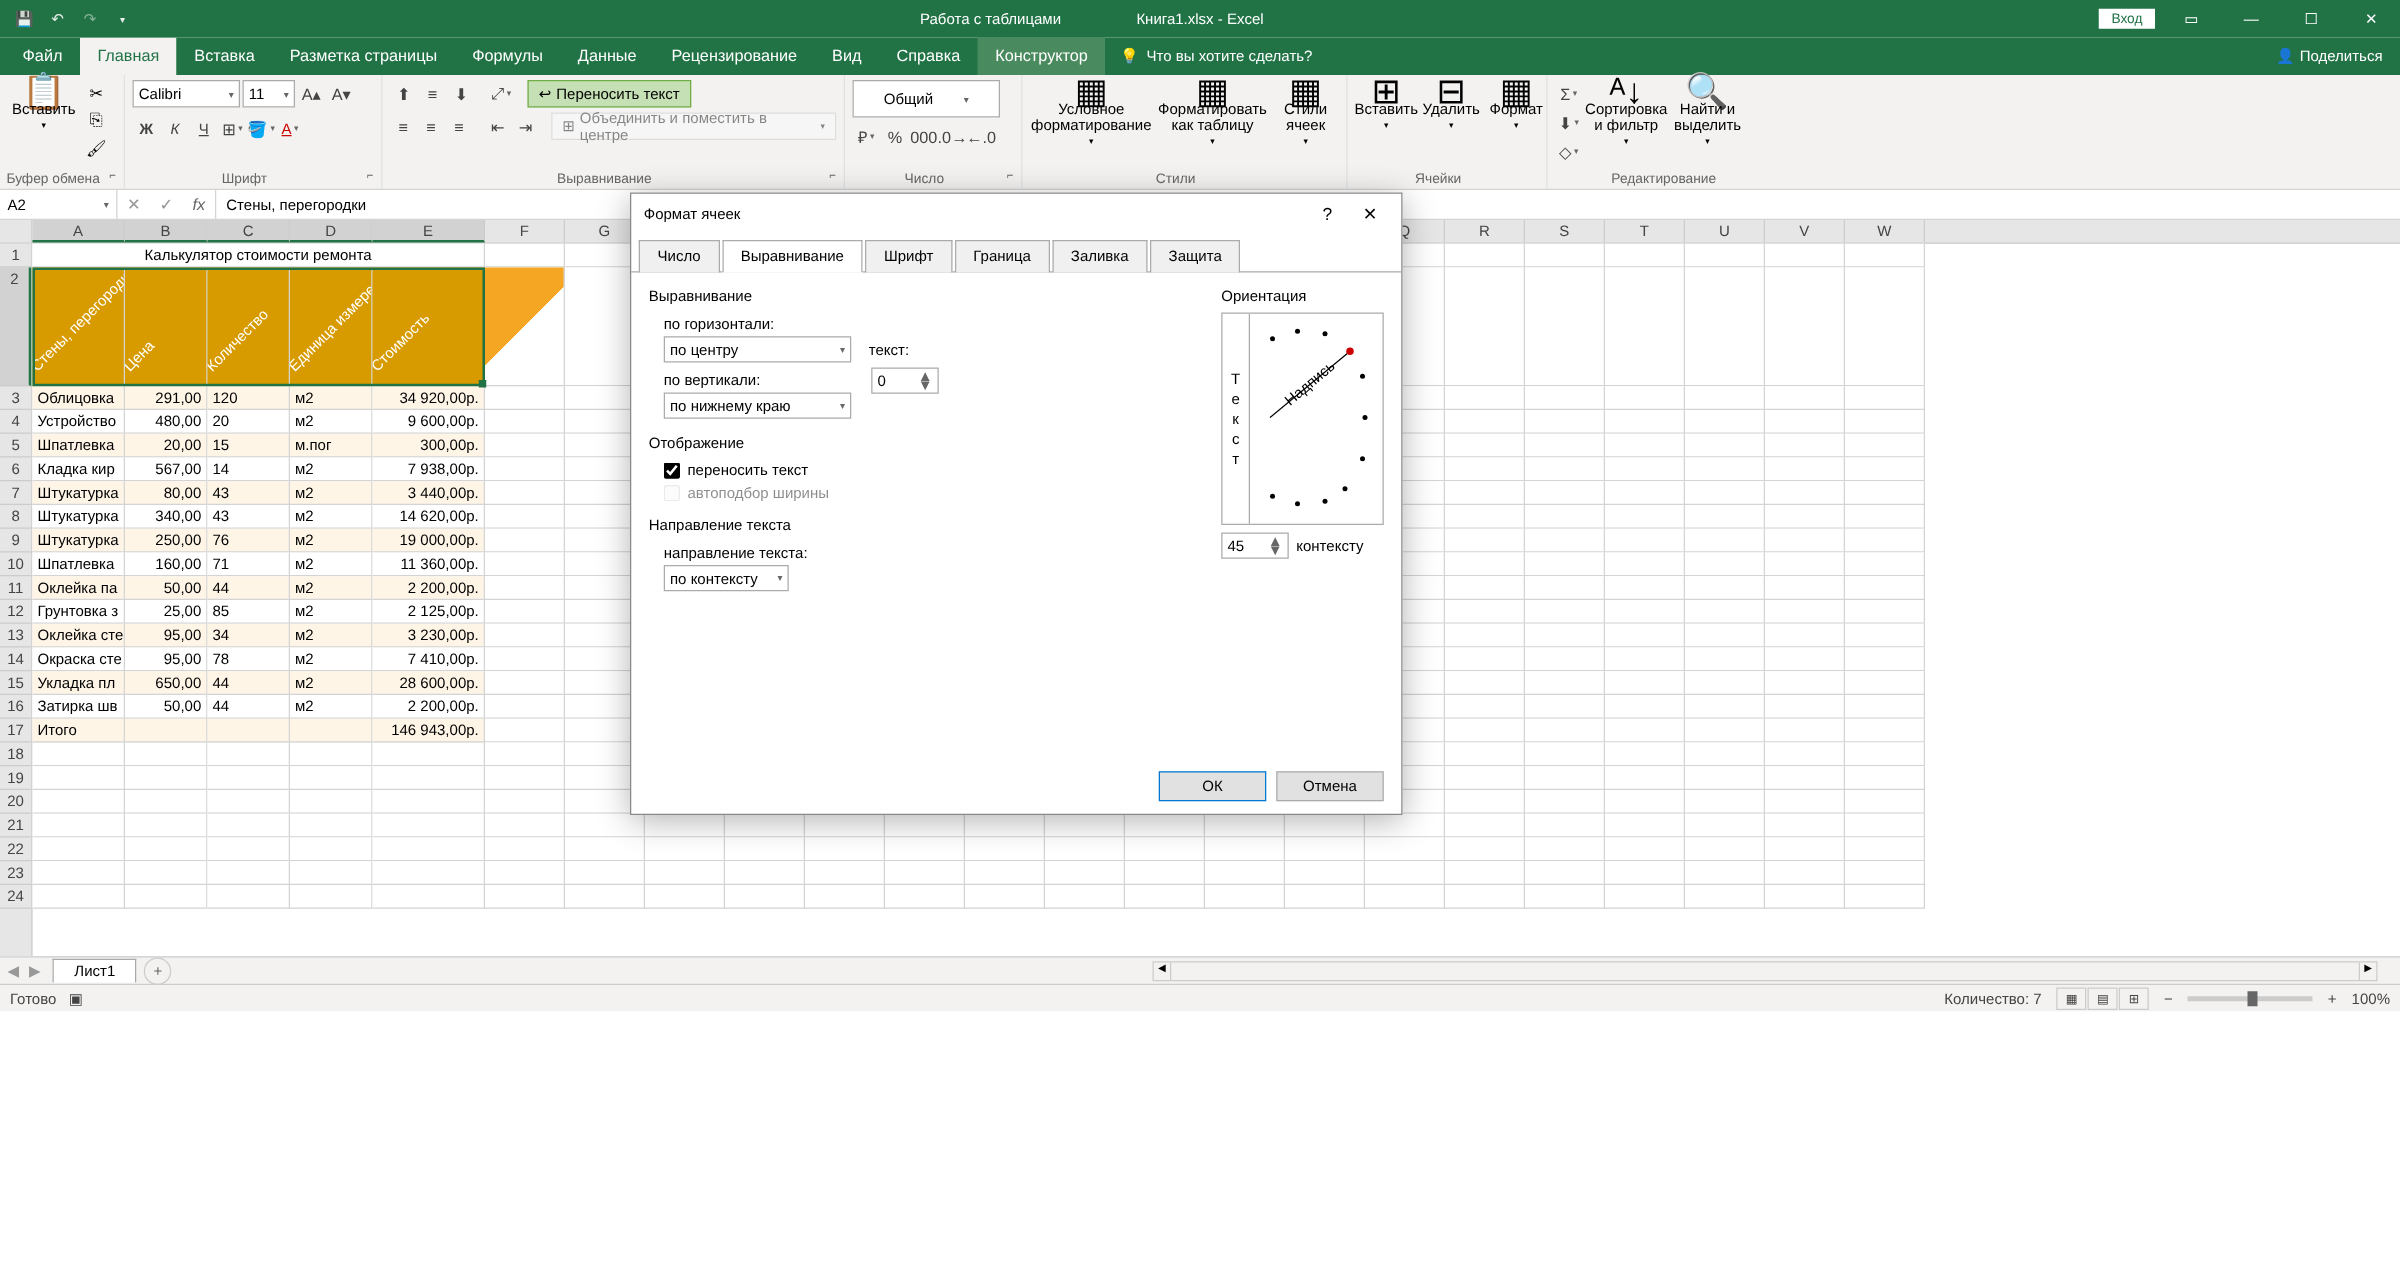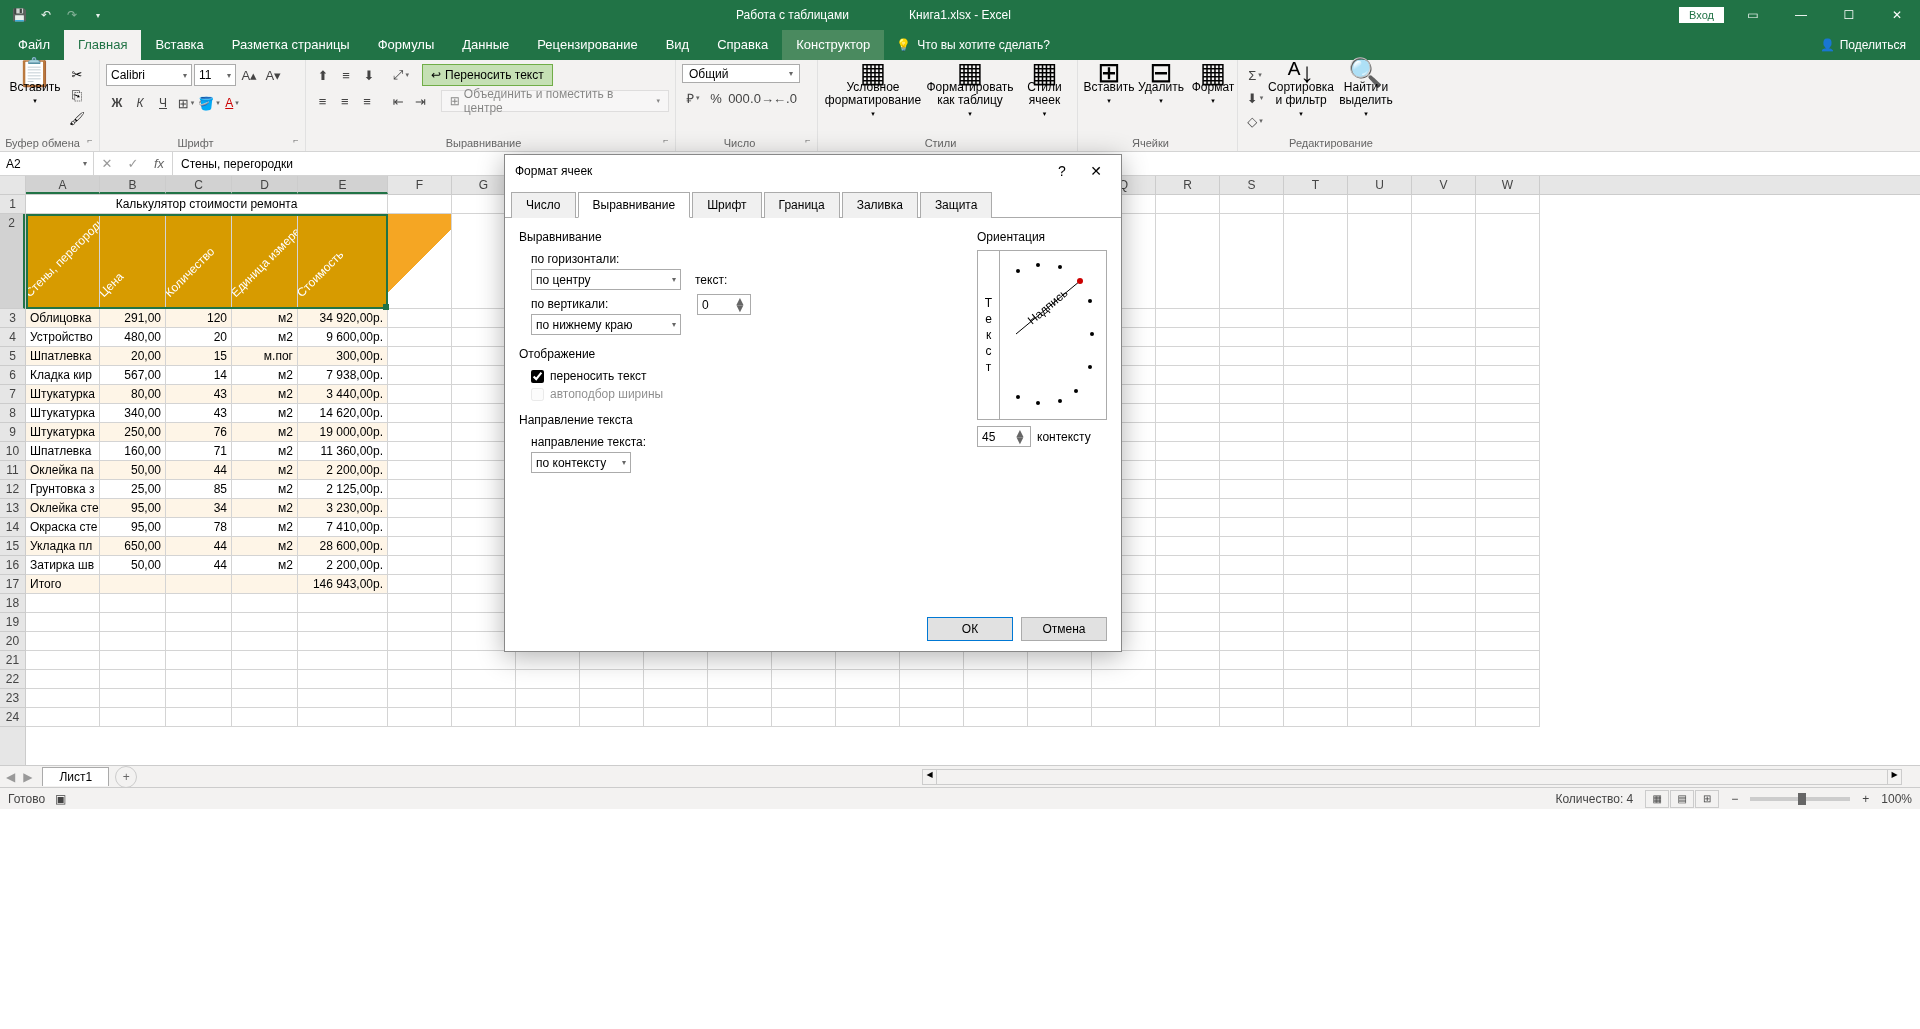--- a/index.html
+++ b/index.html
@@ -28,21 +28,21 @@
 .small-stack{display:flex;flex-direction:column;gap:2px;justify-content:center}
 .small-btn{width:22px;height:20px;display:flex;align-items:center;justify-content:center;font-size:13px}
 .font-row{display:flex;align-items:center;gap:2px;margin-bottom:4px}
 .font-combo{border:1px solid #ababab;background:#fff;height:22px;padding:0 4px;display:flex;align-items:center;font-size:12px}
 .font-combo.name{width:86px}
 .font-combo.size{width:42px}
 .combo-arrow{margin-left:auto;font-size:8px;color:#666}
 .btn-row{display:flex;gap:1px}
 .rbtn{width:22px;height:22px;display:flex;align-items:center;justify-content:center;font-size:13px;color:#444}
 .rbtn.drop::after{content:'▾';font-size:7px;margin-left:2px;color:#666}
-.number-combo{border:1px solid #ababab;background:#fff;height:19px;width:118px;padding:0 6px;display:flex;align-items:center}
+.number-combo{border:1px solid #ababab;background:#fff;height:30px;width:118px;padding:0 24px;display:flex;align-items:center}
 .wrap-btn{border:1px solid #c5c5c5;background:#fdfdfd;padding:2px 8px;display:flex;align-items:center;gap:4px;height:22px;font-size:12px}
 .wrap-btn.pressed{background:#c5e0b4;border-color:#70ad47}
 .disabled{opacity:.45}
 .formula-bar{height:24px;border-bottom:1px solid #d4d4d4;display:flex;align-items:center;background:#fff}
 .name-box{width:94px;border-right:1px solid #d4d4d4;padding:0 6px;height:100%;display:flex;align-items:center}
 .fb-btns{display:flex;border-right:1px solid #d4d4d4;height:100%}
 .fb-btn{width:26px;display:flex;align-items:center;justify-content:center;color:#999;font-size:13px}
 .fx-label{width:26px;text-align:center;font-style:italic;color:#666}
 .formula-input{flex:1;padding:0 8px;height:100%;display:flex;align-items:center}
 .grid-area{display:flex;height:570px;position:relative}
@@ -53,21 +53,21 @@
 .col-h.sel{background:#d2d2d2;border-bottom:2px solid #217346}
 .row-h{height:19px;border-bottom:1px solid #ccc;text-align:center;line-height:19px;font-size:12px;color:#444}
 .row-h.tall{height:95px}
 .row-h.sel{background:#d2d2d2;border-right:2px solid #217346}
 .grid-body{position:relative;flex:1}
 .cell{position:absolute;border-right:1px solid #d4d4d4;border-bottom:1px solid #d4d4d4;padding:0 4px;line-height:19px;font-size:12px;overflow:hidden;white-space:nowrap;background:#fff}
 .cell.head{text-align:center;font-weight:400}
 .cell.hdr-rot{background:#d79b00;color:#fff}
 .cell.band{background:#fef5e7}
 .cell.num{text-align:right}
-.cell.cent{text-align:right}
+.cell.cent{text-align:left}
 .selection{position:absolute;border:2px solid #217346;pointer-events:none}
 .fill-handle{width:6px;height:6px;background:#217346;position:absolute;bottom:-3px;right:-3px}
 .dialog{position:absolute;left:504px;top:154px;width:618px;height:498px;background:#fff;border:1px solid #888;box-shadow:0 5px 25px rgba(0,0,0,.3);display:flex;flex-direction:column}
 .dlg-title{height:32px;display:flex;align-items:center;padding:0 10px;font-size:12px}
 .dlg-title-btns{margin-left:auto;display:flex;gap:4px}
 .dlg-tbtn{width:30px;height:26px;display:flex;align-items:center;justify-content:center;font-size:14px}
 .dlg-tabs{display:flex;border-bottom:1px solid #ababab;padding:0 6px;margin-top:4px}
 .dlg-tab{padding:5px 14px;border:1px solid #ababab;border-bottom:none;margin-right:2px;background:#f0f0f0;font-size:12px;position:relative;top:1px}
 .dlg-tab.active{background:#fff;border-bottom:1px solid #fff}
 .dlg-body{flex:1;padding:12px 14px;position:relative}
@@ -1141,21 +1141,21 @@
   <div style="width:980px;height:16px;border:1px solid #ccc;margin-right:18px;position:relative">
     <div style="position:absolute;left:0;width:14px;height:100%;border-right:1px solid #ccc;text-align:center;font-size:8px">◀</div>
     <div style="position:absolute;right:0;width:14px;height:100%;border-left:1px solid #ccc;text-align:center;font-size:8px">▶</div>
   </div>
 </div>
 
 <div class="statusbar">
   <span>Готово</span>
   <span style="margin-left:10px">▣</span>
   <div class="sb-right">
-    <span>Количество: 4</span>
+    <span>Количество: 7</span>
     <div class="view-btns">
       <div class="view-btn">▦</div>
       <div class="view-btn">▤</div>
       <div class="view-btn">⊞</div>
     </div>
     <span>−</span>
     <div class="zoom-slider">
         <div class="zoom-thumb"></div>
       </div>
     <span>+</span>

